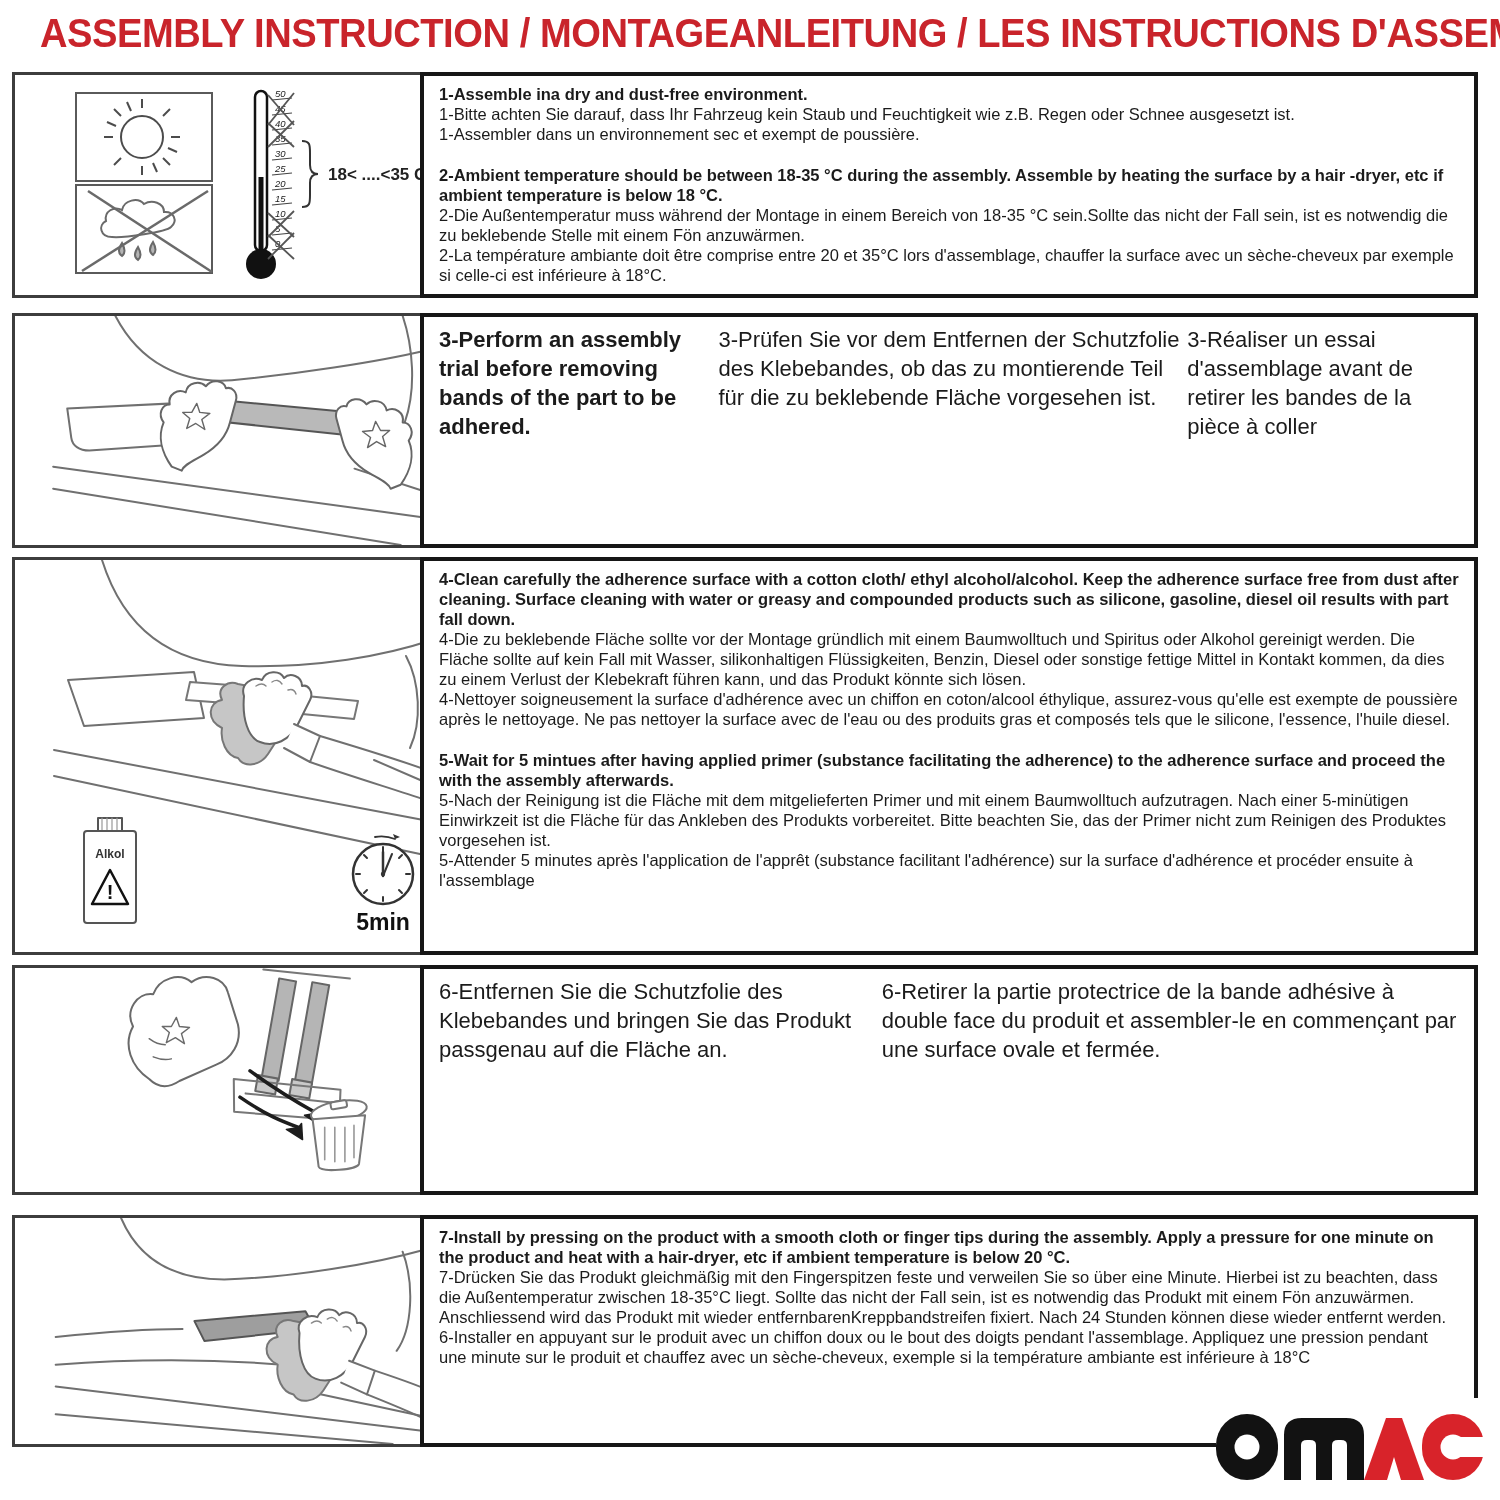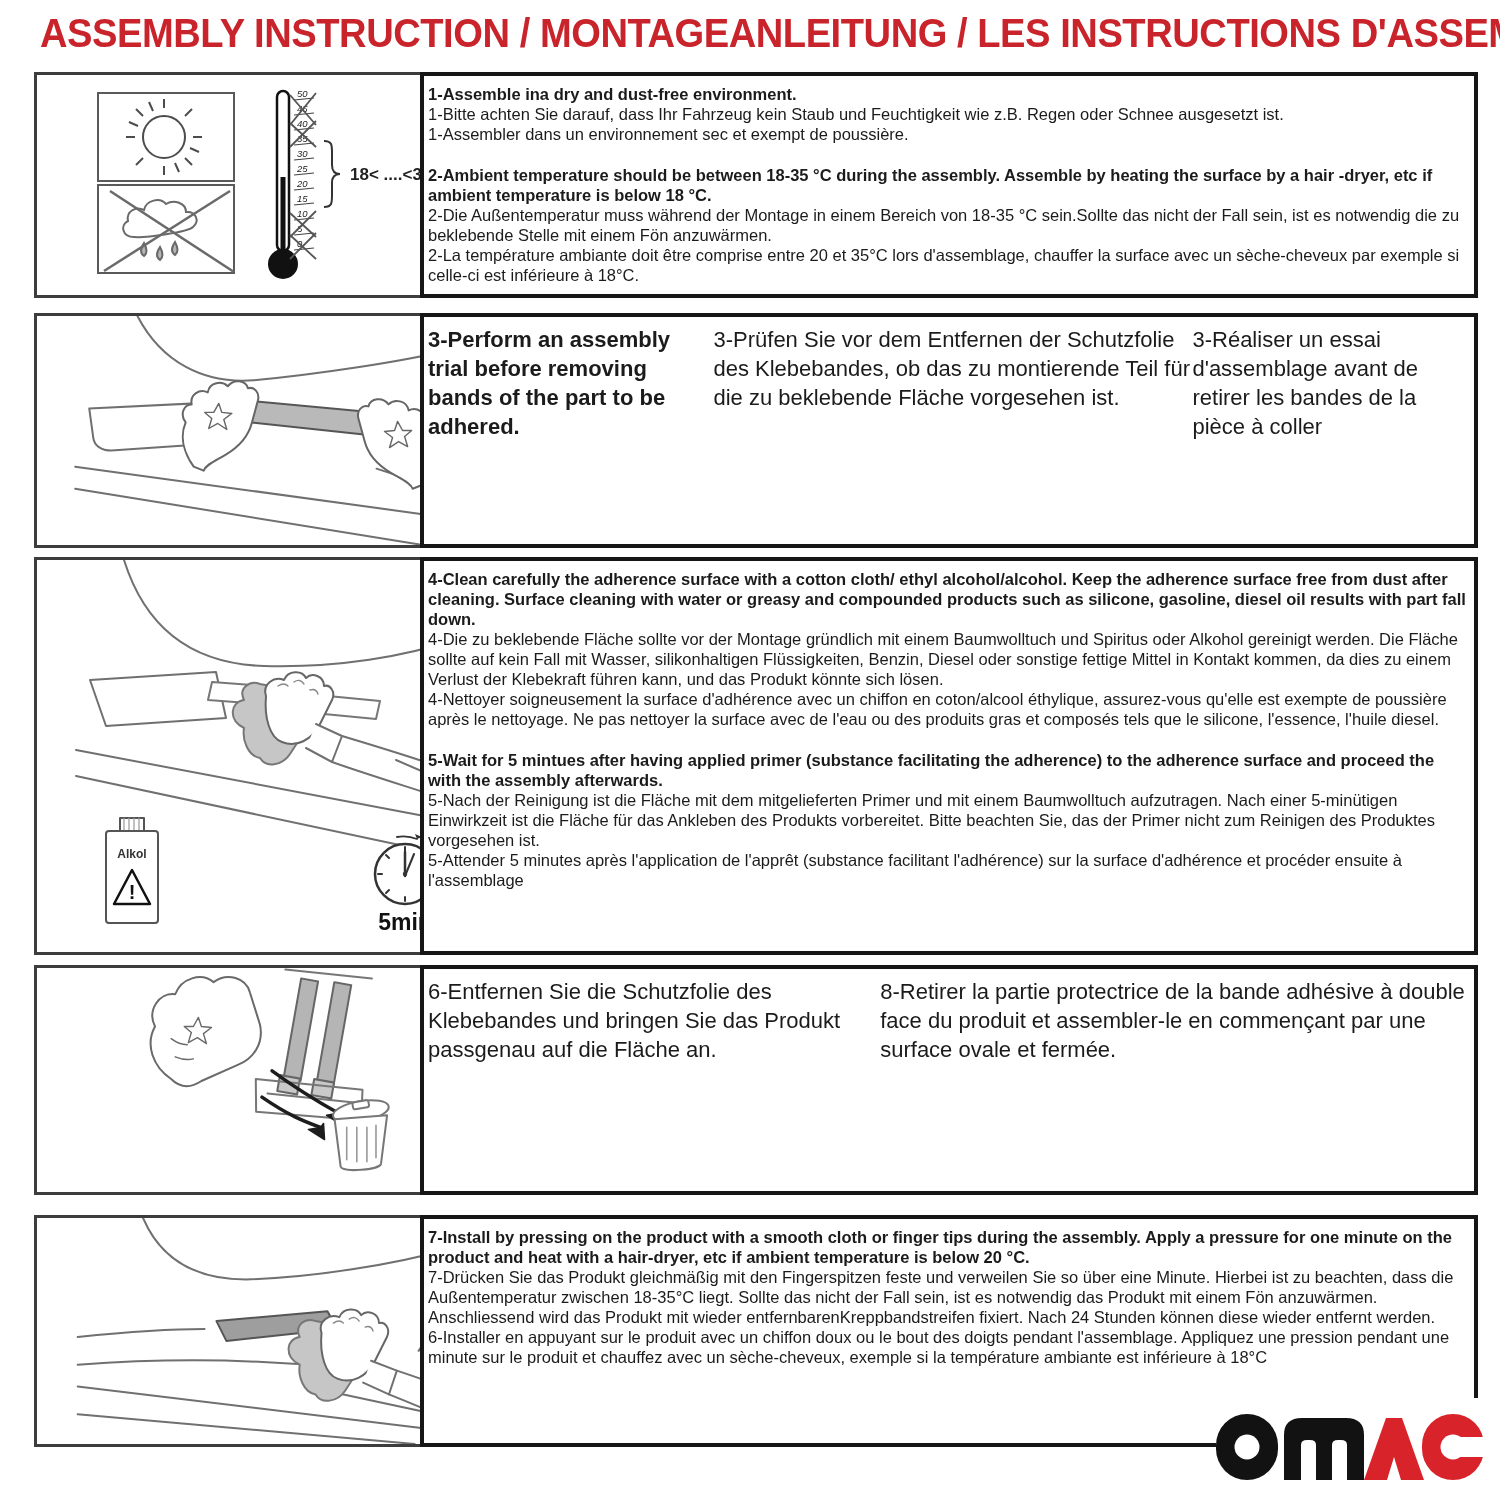--- a/index.html
+++ b/index.html
@@ -6,22 +6,22 @@
   body{
     width:1500px;height:1500px;position:relative;background:#ffffff;
     font-family:"Liberation Sans", sans-serif;color:#1b1b1b;overflow:hidden;
   }
   .page-title{
     position:absolute;left:40px;top:10px;white-space:nowrap;
     font-size:41px;font-weight:bold;letter-spacing:-0.5px;
     color:#c9242b;transform:scaleX(0.93);transform-origin:left top;
   }
   .box{position:absolute;background:#fff;box-sizing:border-box;}
-  .left-box{left:34px;width:464px;border:3px solid #3d3d3d;}
-  .right-box{left:420px;width:1058px;border:4px solid #161616;padding:8px 4px;}
+  .left-box{left:12px;width:464px;border:3px solid #3d3d3d;}
+  .right-box{left:420px;width:1058px;border:4px solid #161616;padding:8px 15px;}
   .r1{top:72px;height:226px;}
   .r2{top:313px;height:235px;}
   .r3{top:557px;height:398px;}
   .r4{top:965px;height:230px;}
   .r5{top:1215px;height:232px;}
   .vcenter{display:flex;flex-direction:row;justify-content:center;}
   .text-s p{margin:0;font-size:16.5px;line-height:20px;}
   .text-l p{margin:0;font-size:22px;line-height:29px;}
   p.b{font-weight:bold;}
   p.gap{margin-top:21px;}
@@ -260,21 +260,21 @@
         <rect x="-6" y="-14" width="16" height="7" rx="2" transform="rotate(-10 2 -10)"></rect>
         <path d="M-24,4 L28,0 L22,48 C21,54 -16,57 -18,51 Z"></path>
         <path d="M-12,12 V44 M-2,12 V46 M8,12 V46 M17,10 V42" stroke="#999" stroke-width="1.6"></path>
       </g>
     </g>
   </svg>
 </div>
 
 <div class="box right-box r4 text-l vcenter">
   <p>6-Entfernen Sie die Schutzfolie des Klebebandes und bringen Sie das Produkt passgenau auf die Fläche an.</p>
-  <p>8-Retirer la partie protectrice de la bande adhésive à double face du produit et assembler-le en commençant par une surface ovale et fermée.</p>
+  <p>6-Retirer la partie protectrice de la bande adhésive à double face du produit et assembler-le en commençant par une surface ovale et fermée.</p>
 </div>
 
 <div class="box left-box r5">
   <svg viewBox="0 0 380 228">
     <g fill="none" stroke="#707070" stroke-width="2" stroke-linecap="round" stroke-linejoin="round">
       <path d="M66,0 C84,42 120,62 170,62 C240,60 322,46 372,32"></path>
       <path d="M350,34 C362,66 360,112 344,134"></path>
       <path d="M374,38 C380,80 378,132 370,154"></path>
       <path d="M0,120 C60,114 100,112 128,112"></path>
       <path d="M0,148 C80,142 170,142 250,150"></path>

